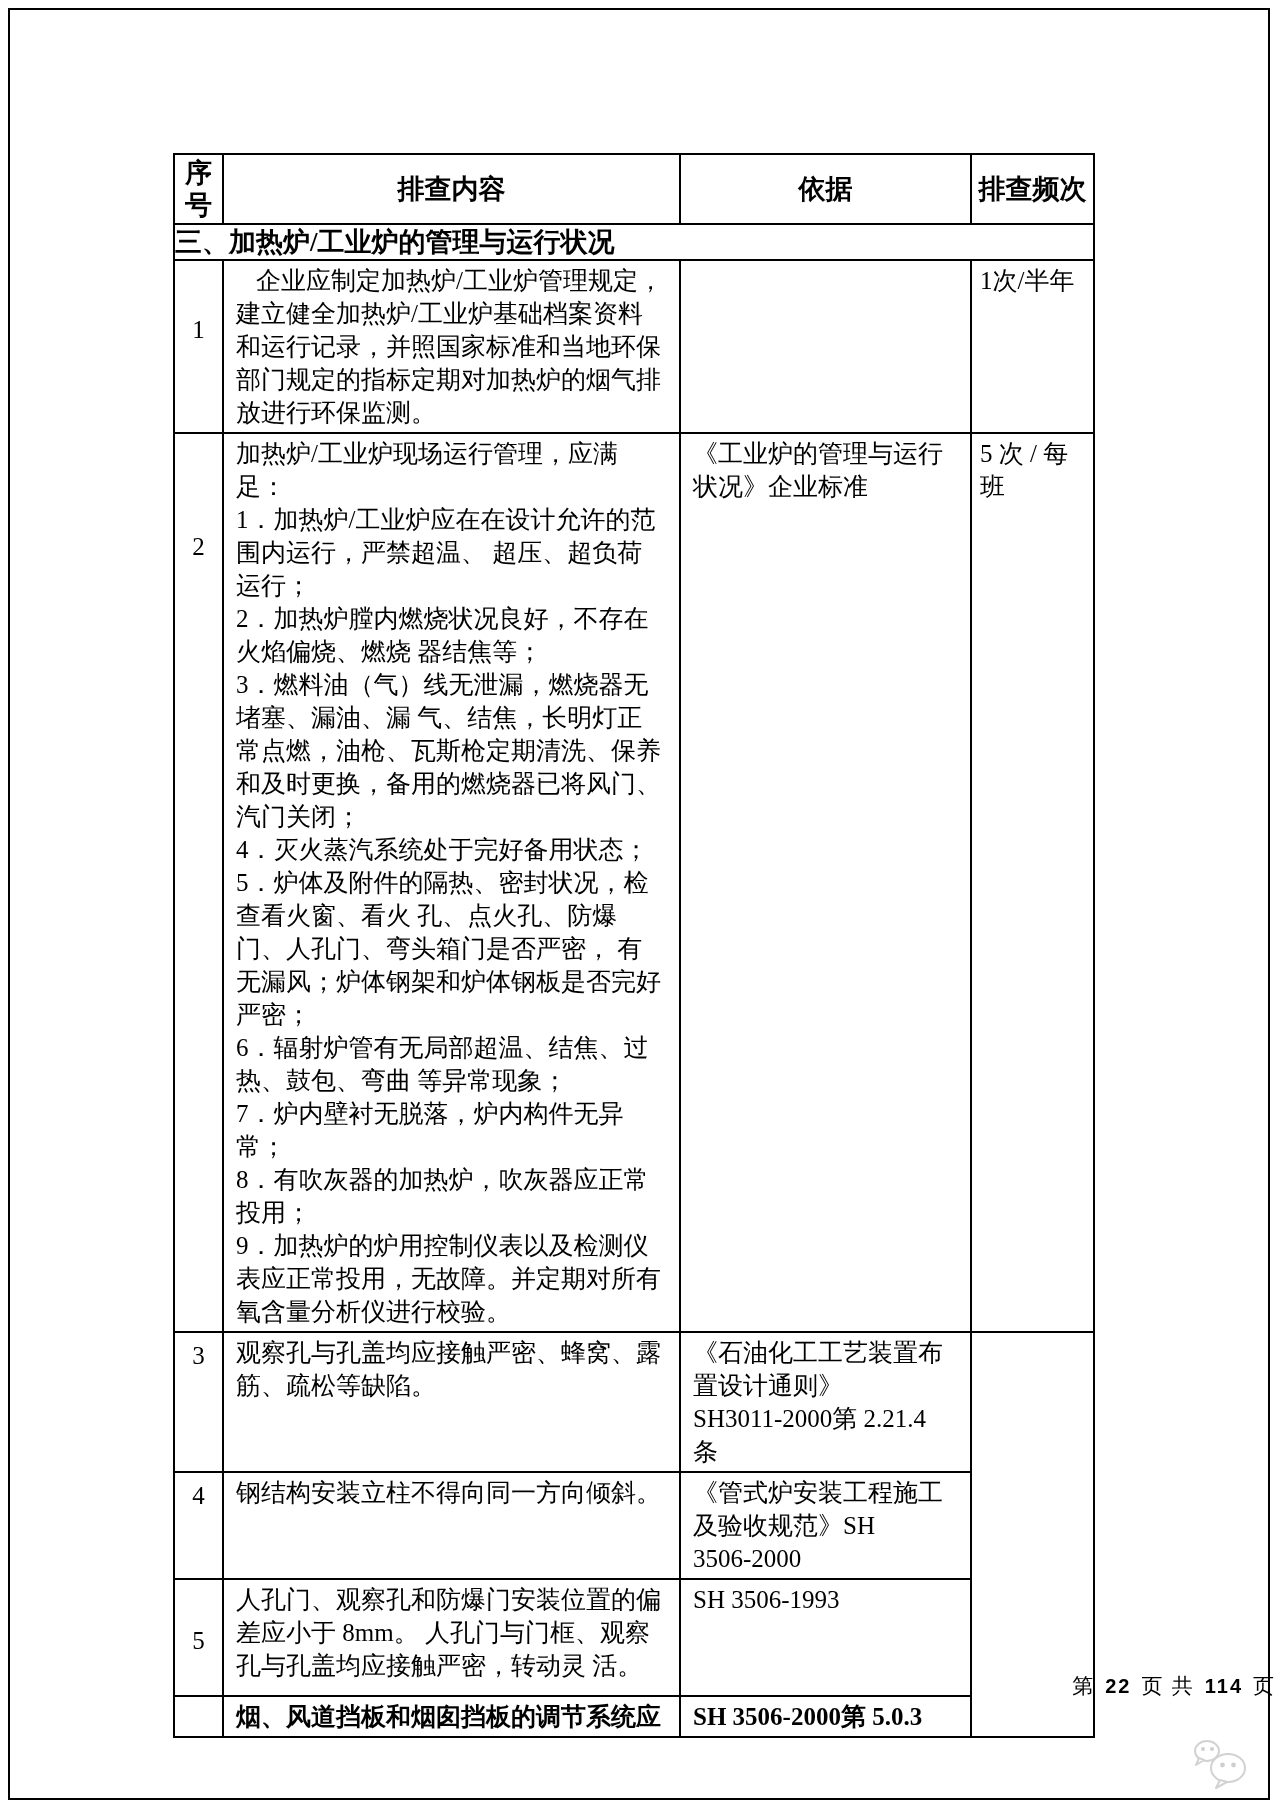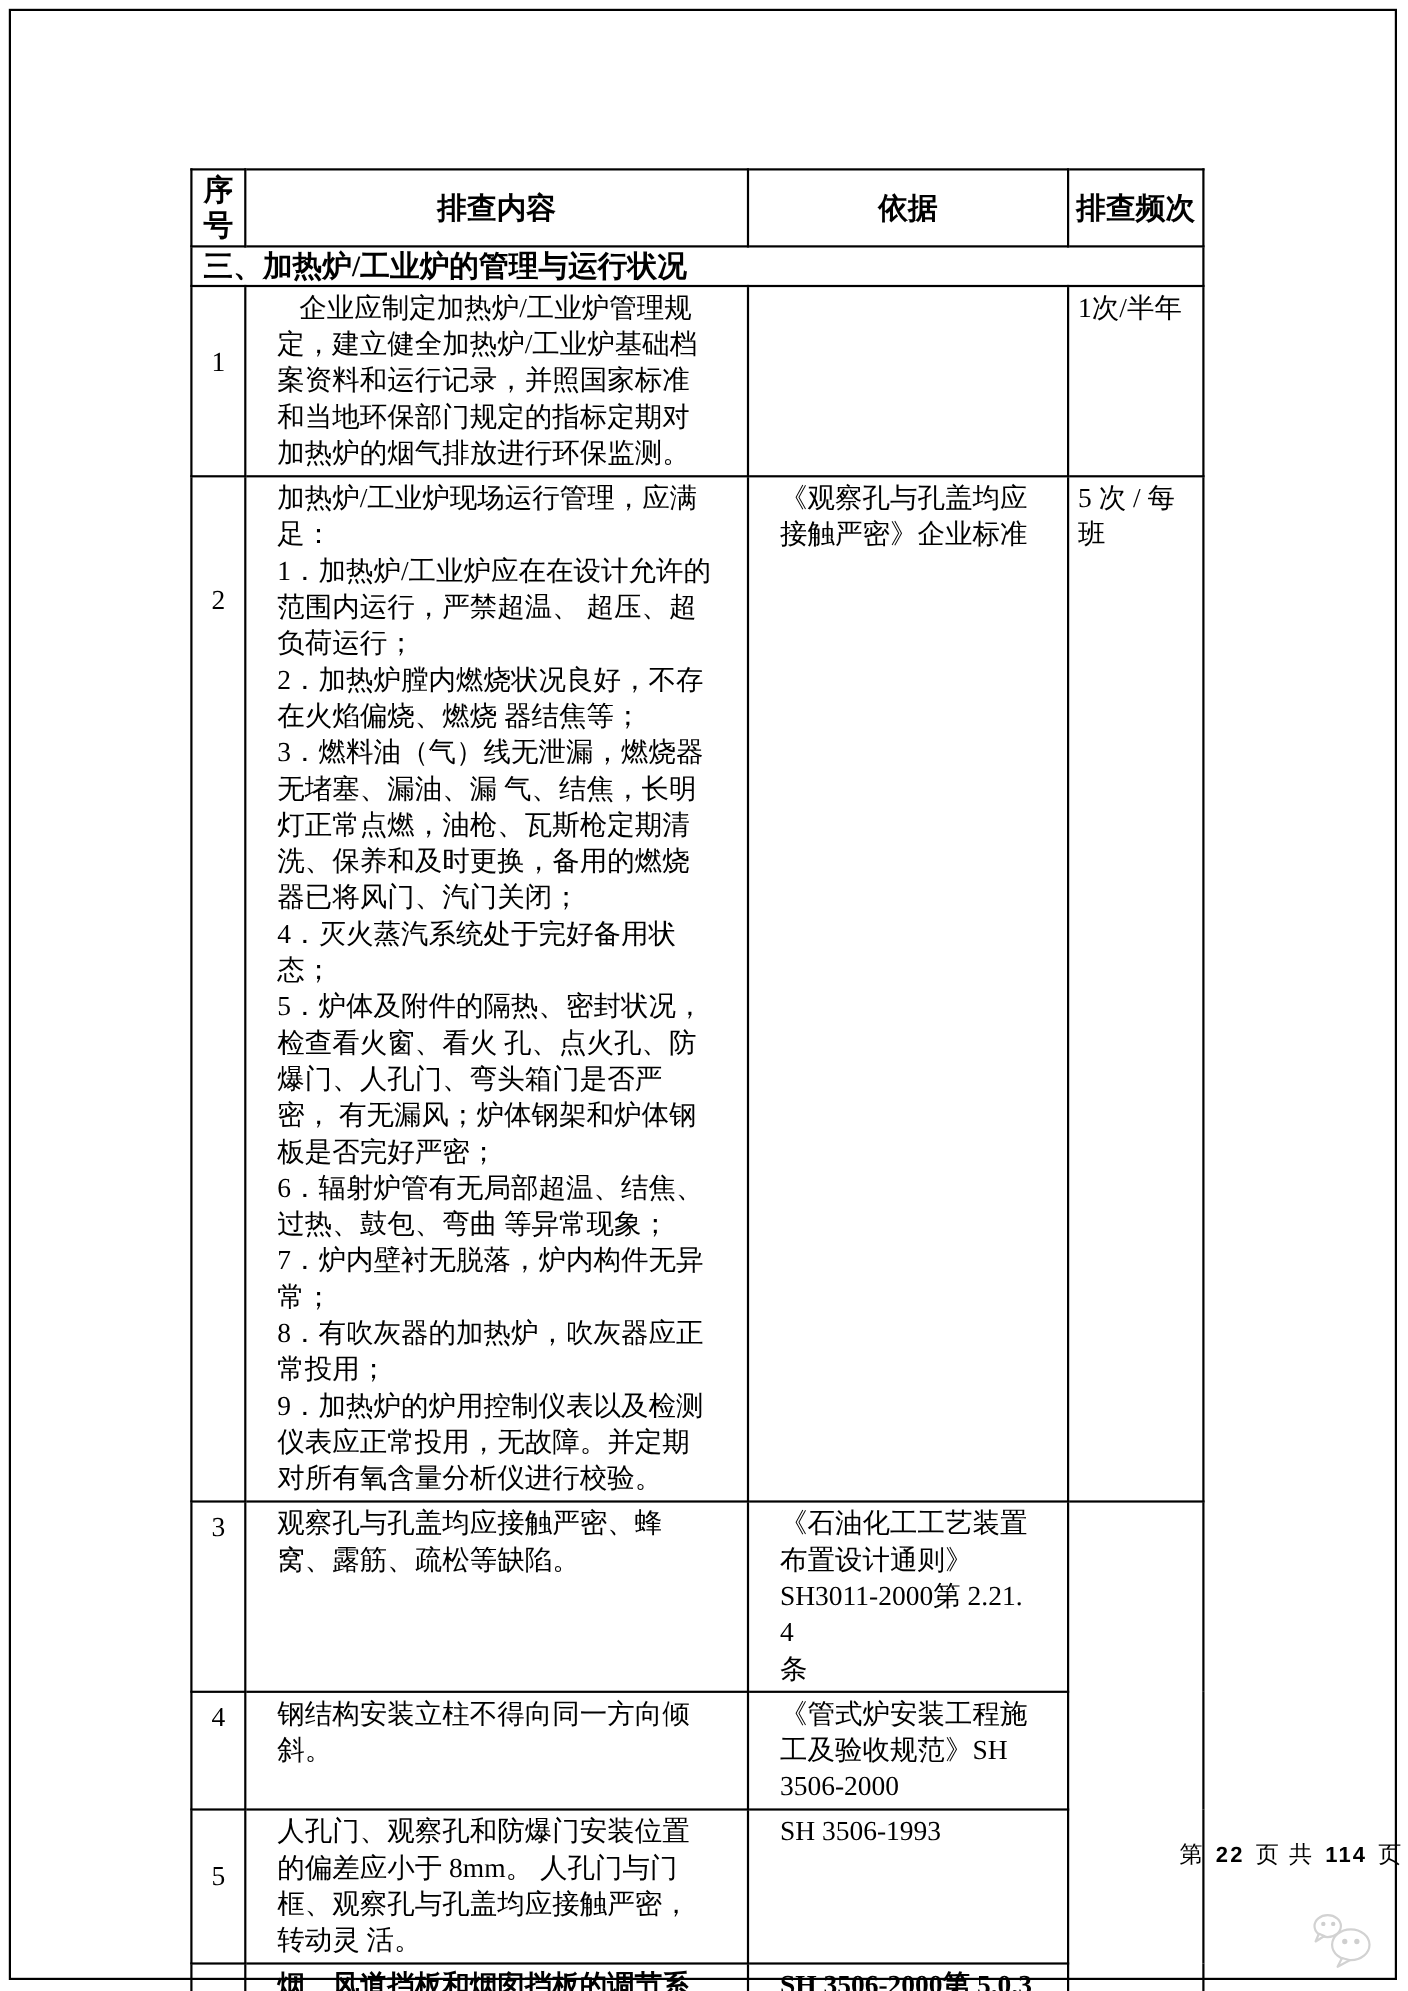--- a/index.html
+++ b/index.html
@@ -45,26 +45,26 @@
     font-weight: bold;
     text-align: center;
     vertical-align: middle;
     line-height: 32px;
     padding: 2px 4px;
   }
   .check-table td {
     font-size: 25px;
     line-height: 33px;
     vertical-align: top;
-    padding: 3px 28px;
+    padding: 3px 12px;
   }
   tr.section-row td {
     font-weight: bold;
     font-size: 27px;
-    padding: 1px 10px;
+    padding: 1px 0;
     line-height: 32px;
   }
   td.num {
     text-align: center;
     padding-left: 2px;
     padding-right: 2px;
   }
   td.num.pt-r1 { padding-top: 52px; }
   td.num.pt-r2 { padding-top: 96px; }
   td.num.pt-r3 { padding-top: 6px;  }
@@ -146,21 +146,21 @@
       <td class="content no-indent">加热炉/工业炉现场运行管理，应满足：
 1．加热炉/工业炉应在在设计允许的范围内运行，严禁超温、 超压、超负荷运行；
 2．加热炉膛内燃烧状况良好，不存在火焰偏烧、燃烧 器结焦等；
 3．燃料油（气）线无泄漏，燃烧器无堵塞、漏油、漏 气、结焦，长明灯正常点燃，油枪、瓦斯枪定期清洗、保养和及时更换，备用的燃烧器已将风门、汽门关闭；
 4．灭火蒸汽系统处于完好备用状态；
 5．炉体及附件的隔热、密封状况，检查看火窗、看火 孔、点火孔、防爆门、人孔门、弯头箱门是否严密， 有无漏风；炉体钢架和炉体钢板是否完好严密；
 6．辐射炉管有无局部超温、结焦、过热、鼓包、弯曲 等异常现象；
 7．炉内壁衬无脱落，炉内构件无异常；
 8．有吹灰器的加热炉，吹灰器应正常投用；
 9．加热炉的炉用控制仪表以及检测仪表应正常投用，无故障。并定期对所有氧含量分析仪进行校验。</td>
-      <td class="basis">《观察孔与孔盖均应接触严密》企业标准</td>
+      <td class="basis">《工业炉的管理与运行状况》企业标准</td>
       <td class="freq">5 次 / 每班</td>
     </tr>
     <tr style="height:135px;">
       <td class="num pt-r3">3</td>
       <td class="content no-indent">观察孔与孔盖均应接触严密、蜂窝、露筋、疏松等缺陷。</td>
       <td class="basis">《石油化工工艺装置布置设计通则》
 SH3011-2000第 2.21.4
 条</td>
       <td class="freq" rowspan="4"></td>
     </tr>

